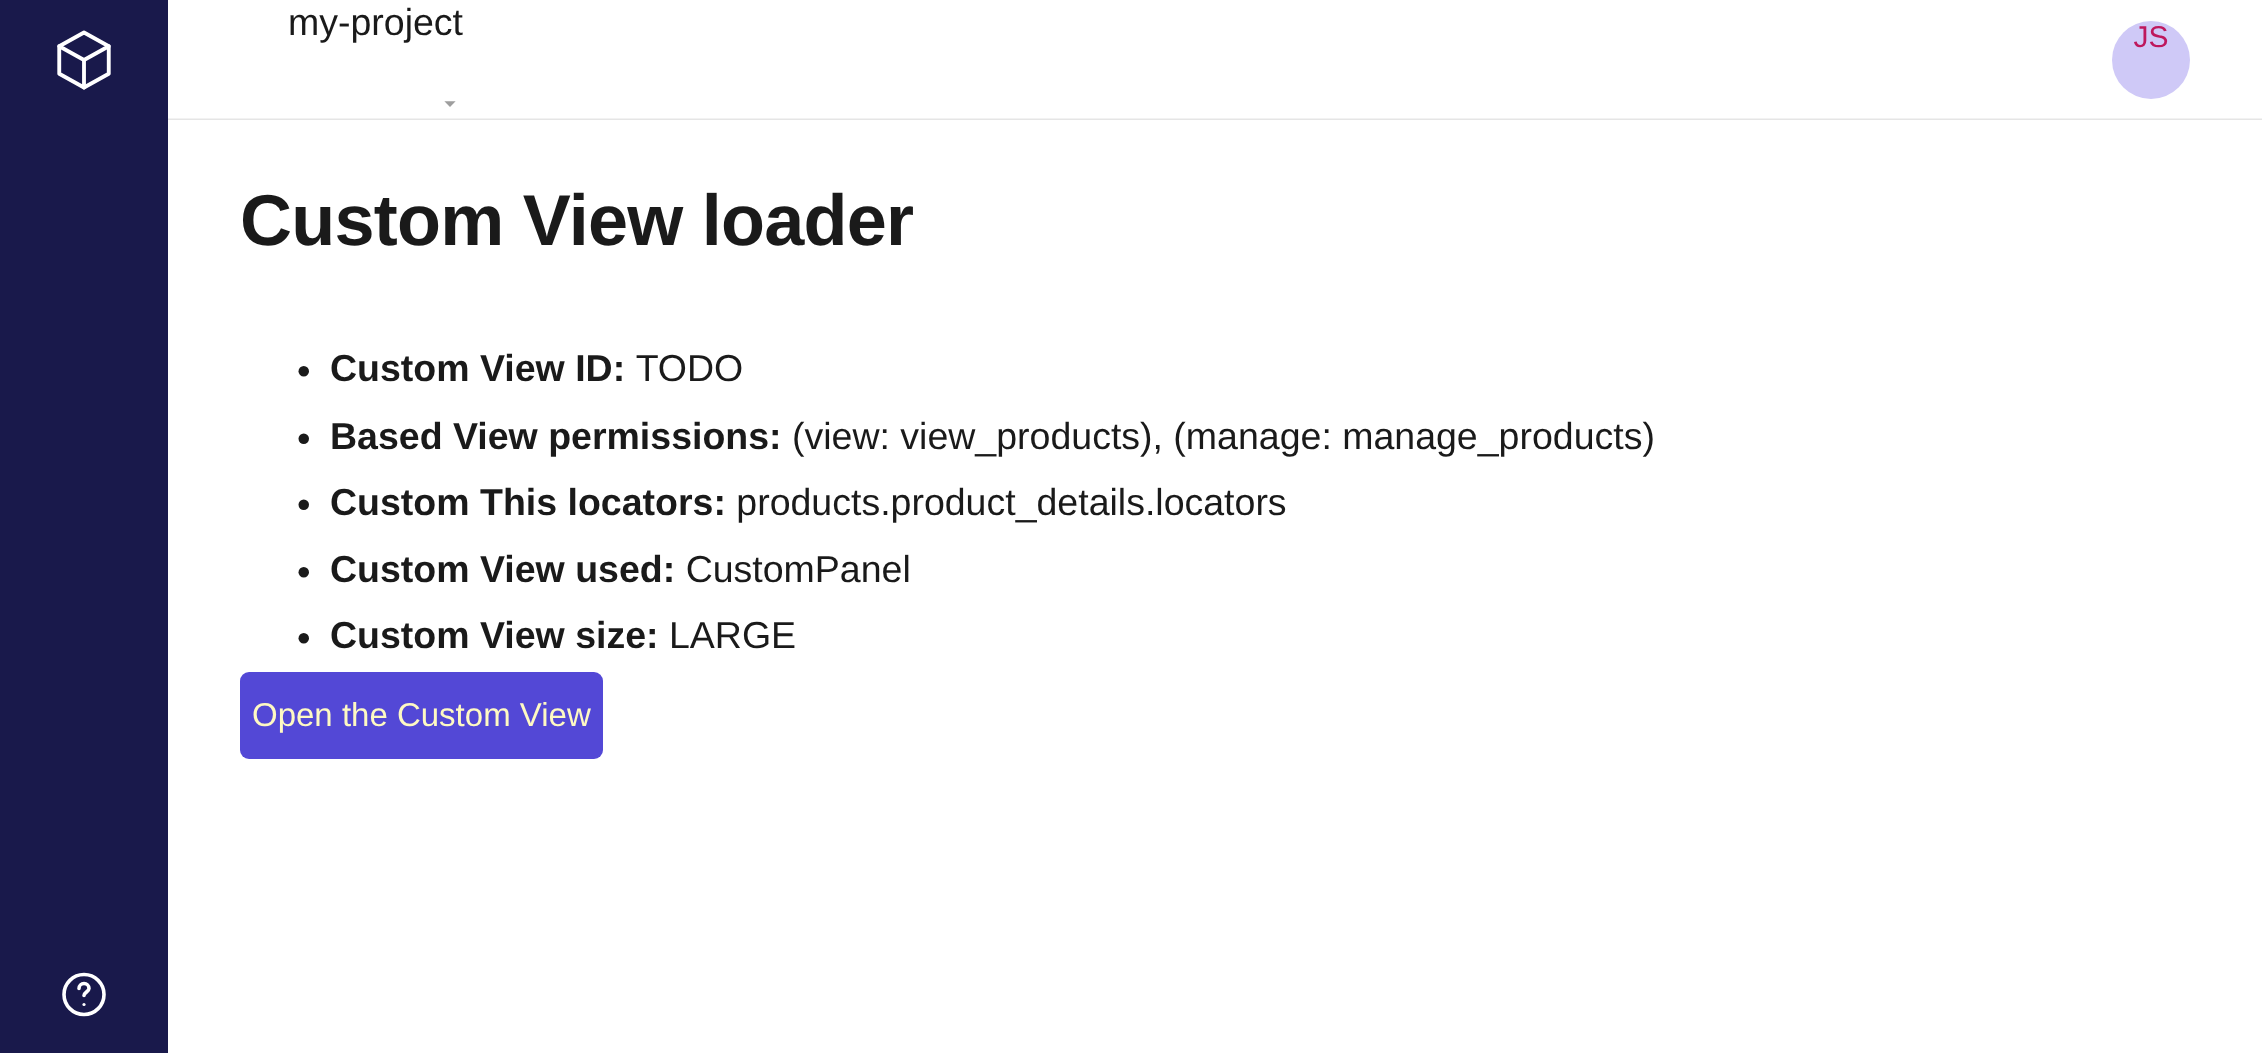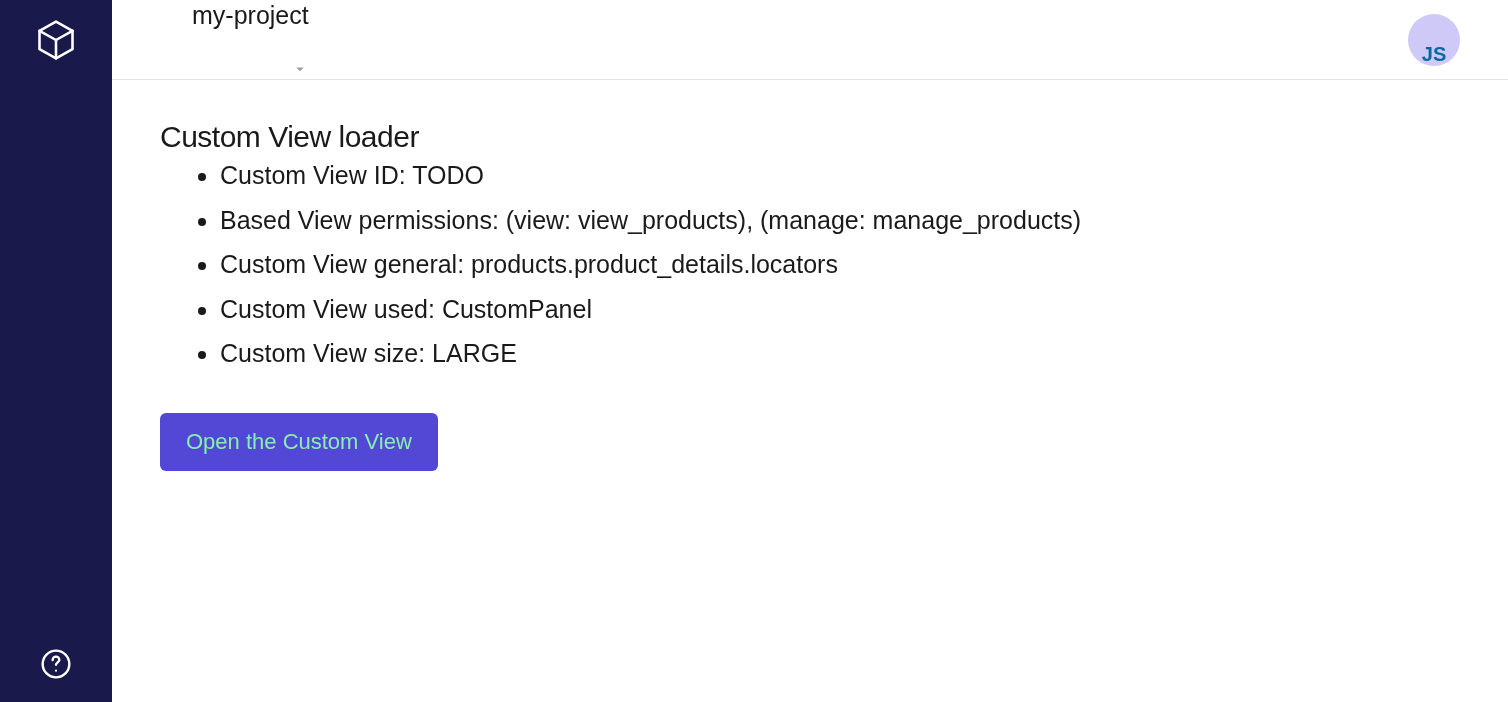--- a/index.html
+++ b/index.html
@@ -37,44 +37,43 @@
     color: #1a1a1a;
     cursor: pointer;
     flex-direction: column;
   }
   .topbar .selector .globe { color: #6b6b6b; display: flex; align-items: center; }
   .topbar .selector .chev { color: #9e9e9e; display: flex; align-items: center; }
   .topbar .spacer { flex: 1; }
   .avatar {
     width: 52px; height: 52px; border-radius: 50%;
     background: #cfc9f7;
-    color: #0369a1;
-    font-weight: 700;
+    color: #be185d;
+    font-weight: 400;
     font-size: 20px;
-    display: flex; align-items: flex-end; justify-content: center;
+    display: flex; align-items: flex-start; justify-content: center;
     cursor: pointer;
   }
 
   .content { padding: 40px 48px; }
-  .page-title { font-size: 30px; font-weight: 400; letter-spacing: -0.5px; }
+  .page-title { font-size: 48px; font-weight: 700; letter-spacing: -0.5px; margin-bottom: 50px; }
   .intro { font-size: 25px; line-height: 1.55; margin-bottom: 26px; }
   .intro .ital { font-style: italic; }
 
   ul.settings { list-style: disc; padding-left: 60px; font-size: 25px; line-height: 1.7; }
   ul.settings li { margin-bottom: 2px; }
-  ul.settings .label-part { font-weight: 400; }
+  ul.settings .label-part { font-weight: 700; }
   ul.settings .value-part { font-weight: 400; }
 
   .primary-btn {
-    margin-top: 36px;
     background: #5348d6;
-    color: #86efac;
+    color: #fef9c3;
     border: none;
     border-radius: 6px;
-    padding: 16px 26px;
+    padding: 16px 8px;
     font-size: 22px;
     font-weight: 500;
     cursor: pointer;
   }
 </style>
 </head>
 <body>
 
 <nav class="sidebar">
   <div class="logo">
@@ -115,21 +114,21 @@
 
 
     <ul class="settings">
       <li>
         <span class="label-part">Custom View ID: </span><span class="value-part">TODO</span>
       </li>
       <li>
         <span class="label-part">Based View permissions: </span><span class="value-part">(view: view_products), (manage: manage_products)</span>
       </li>
       <li>
-        <span class="label-part">Custom View general: </span><span class="value-part">products.product_details.locators</span>
+        <span class="label-part">Custom This locators: </span><span class="value-part">products.product_details.locators</span>
       </li>
       <li>
         <span class="label-part">Custom View used: </span><span class="value-part">CustomPanel</span>
       </li>
       <li>
         <span class="label-part">Custom View size: </span><span class="value-part">LARGE</span>
       </li>
     </ul>
 
     <button class="primary-btn">Open the Custom View</button>

